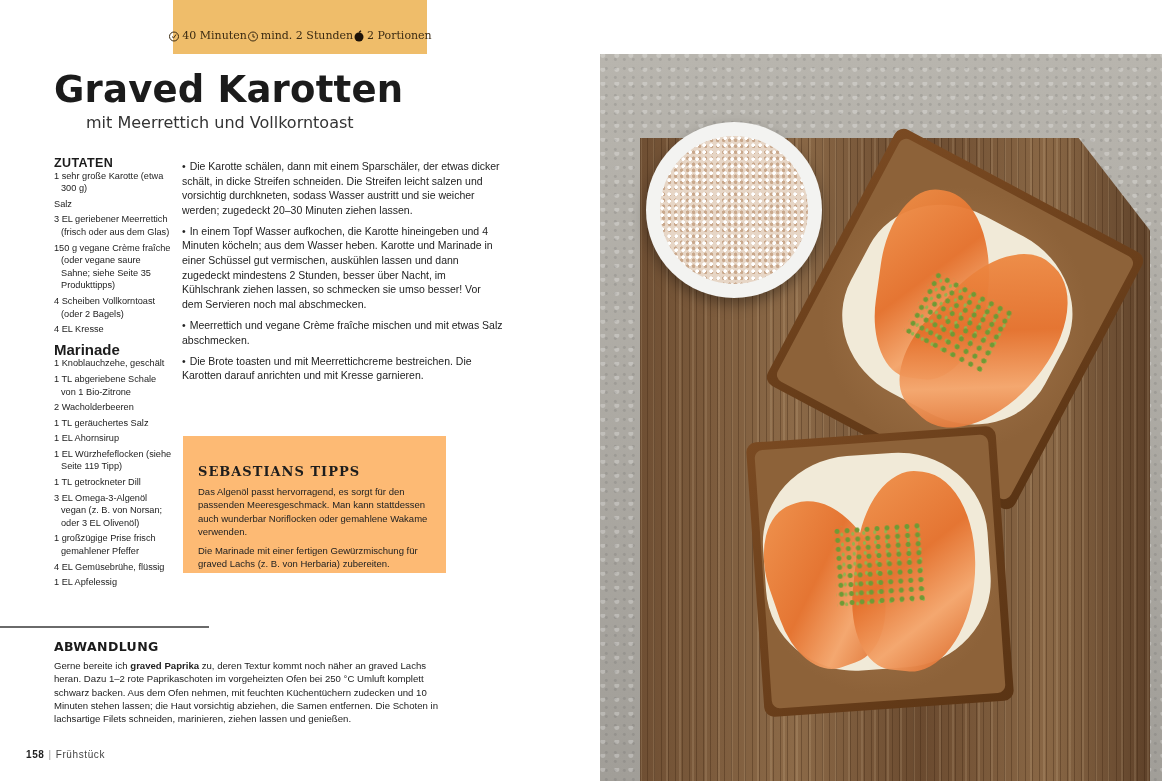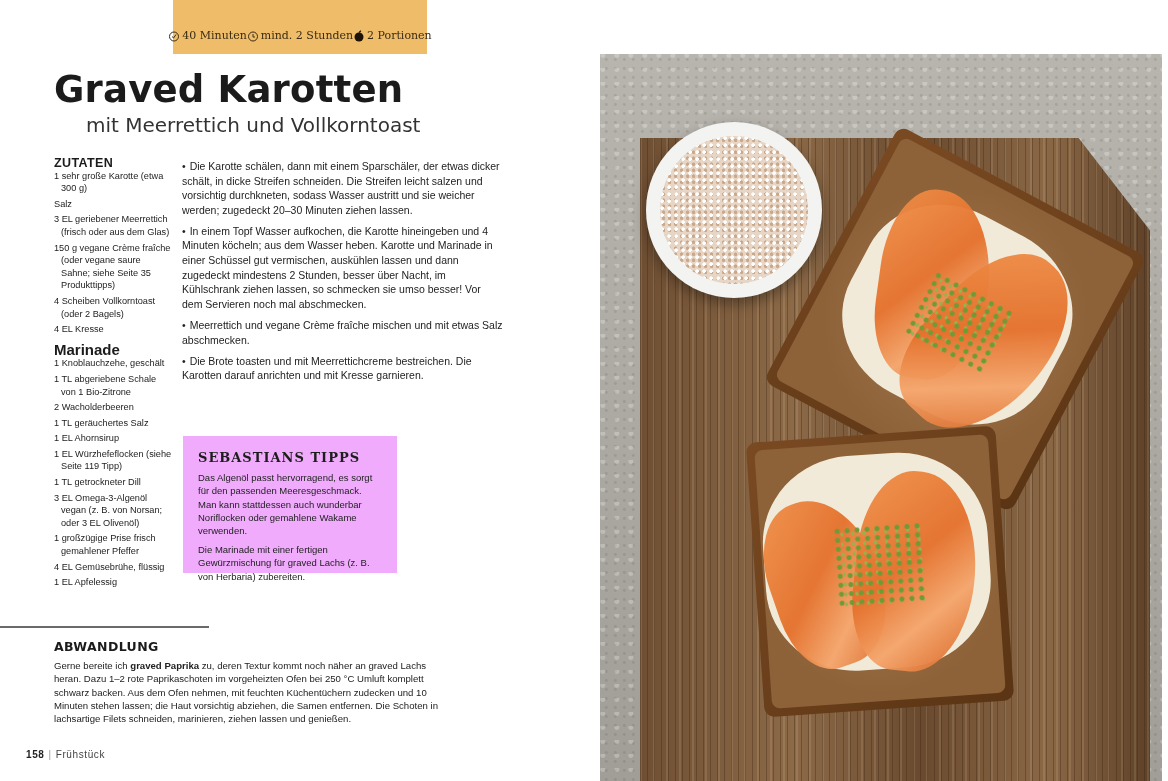--- a/index.html
+++ b/index.html
@@ -17,21 +17,21 @@
     .topbar svg { width: 12px; height: 12px; }
 
     .title {
       position: absolute; left: 54px; top: 68px;
       font-family: "DejaVu Sans", "Liberation Sans", sans-serif; font-weight: bold;
       font-size: 37px; letter-spacing: 0.2px; color: #1b1b1b;
     }
     .subtitle {
       position: absolute; left: 86px; top: 113px;
       font-family: "DejaVu Sans", "Liberation Sans", sans-serif;
-      font-size: 20px; color: #333;
+      font-size: 16px; color: #333;
     }
 
     .ingredients {
       position: absolute; left: 54px; top: 157px; width: 118px;
       font-size: 9.2px; line-height: 12.6px; color: #222;
     }
     .ingredients h2 {
       font-family: Liberation Sans, sans-serif; font-size: 12.5px; font-weight: bold;
       letter-spacing: 0.4px; color: #1b1b1b;
     }
@@ -39,22 +39,22 @@
     .ingredients .item { padding-left: 7px; text-indent: -7px; margin-bottom: 3px; }
 
     .steps {
       position: absolute; left: 182px; top: 159px; width: 322px;
       font-size: 10.5px; line-height: 14.6px; color: #222;
     }
     .steps p { margin-bottom: 6.5px; }
     .steps .bullet { margin-right: 4px; }
 
     .tips {
-      position: absolute; left: 183px; top: 436px; width: 214px; height: 137px;
-      background: #f0abfc; padding: 15px 15px 0 15px;
+      position: absolute; left: 183px; top: 436px; width: 263px; height: 137px;
+      background: #fdba74; padding: 29px 15px 0 15px;
       font-size: 9.5px; line-height: 13.2px; color: #222;
     }
     .tips h2 {
       font-family: "DejaVu Serif", "Liberation Serif", serif; font-weight: bold;
       font-size: 13px; letter-spacing: 1px; margin-bottom: 7px; color: #1d1d1d;
     }
     .tips p { margin-bottom: 6px; }
 
     .divider { position: absolute; left: 0; top: 626px; width: 209px; height: 2px; background: #6a6a6a; }
 

